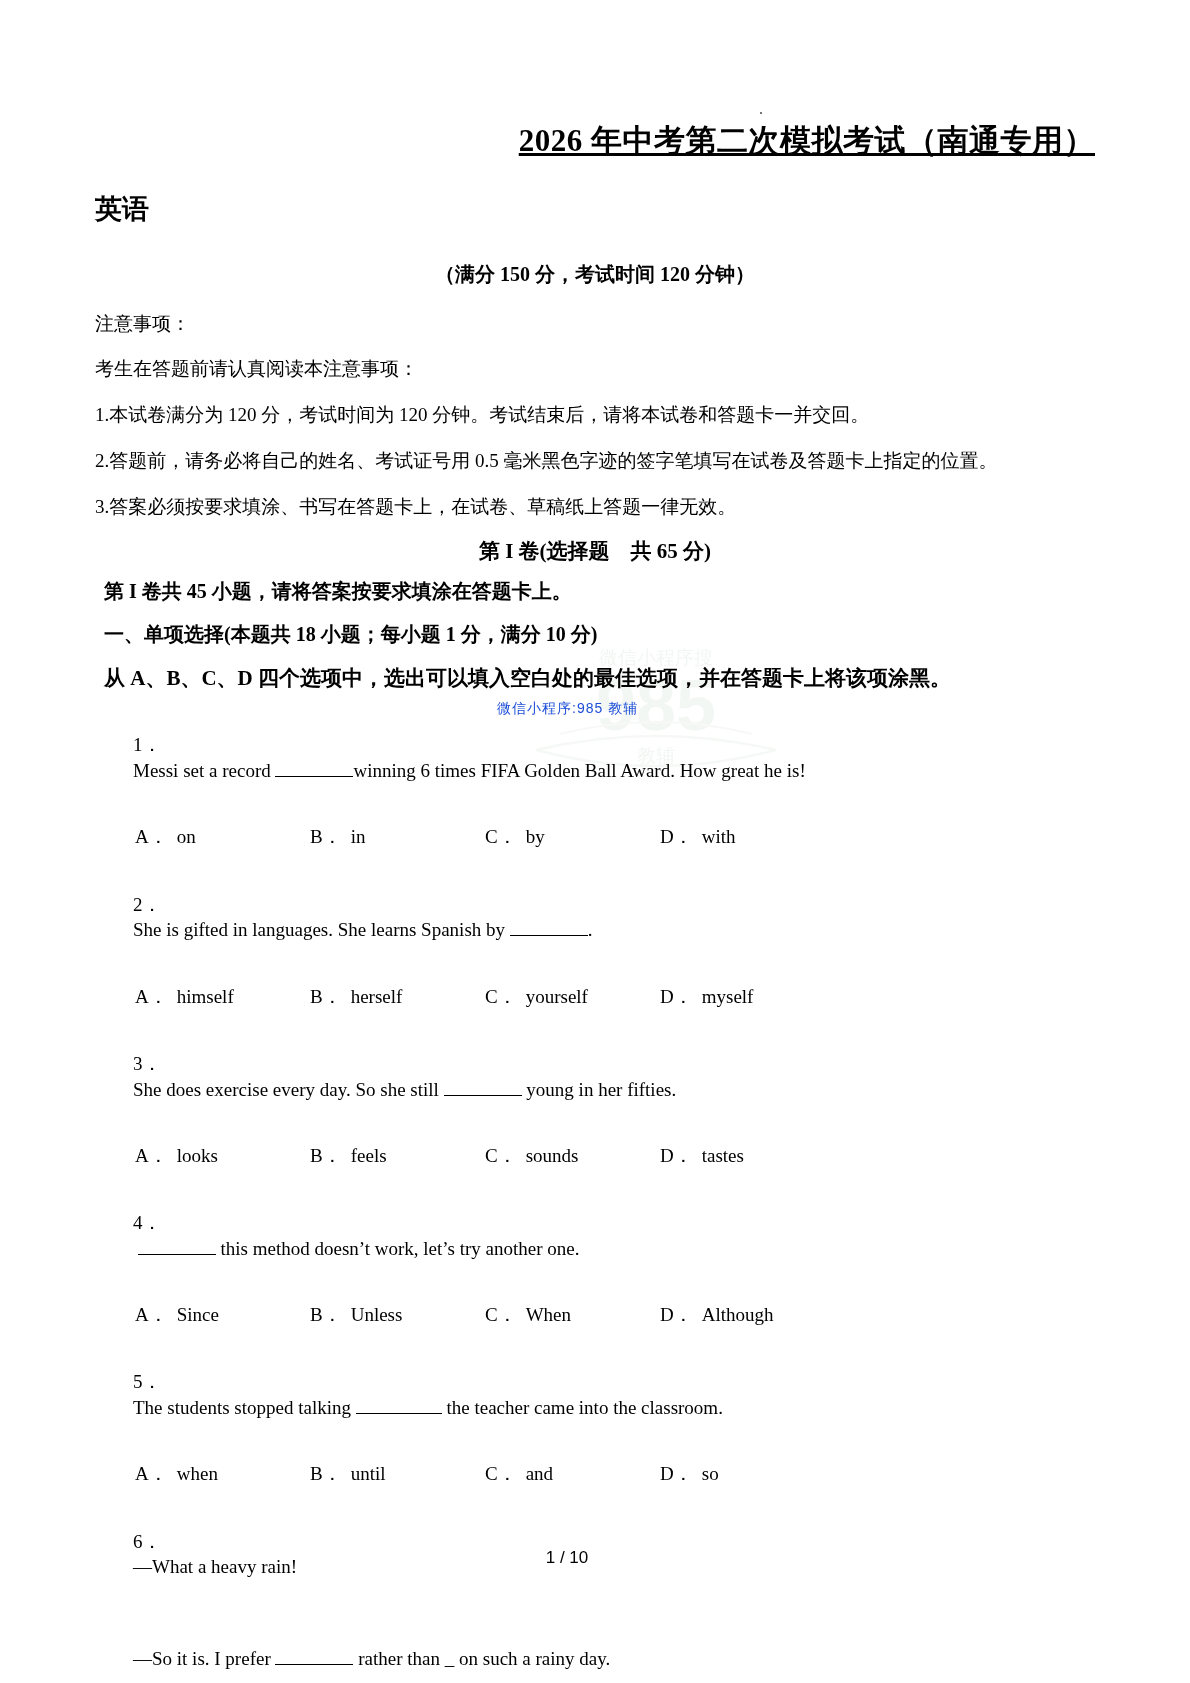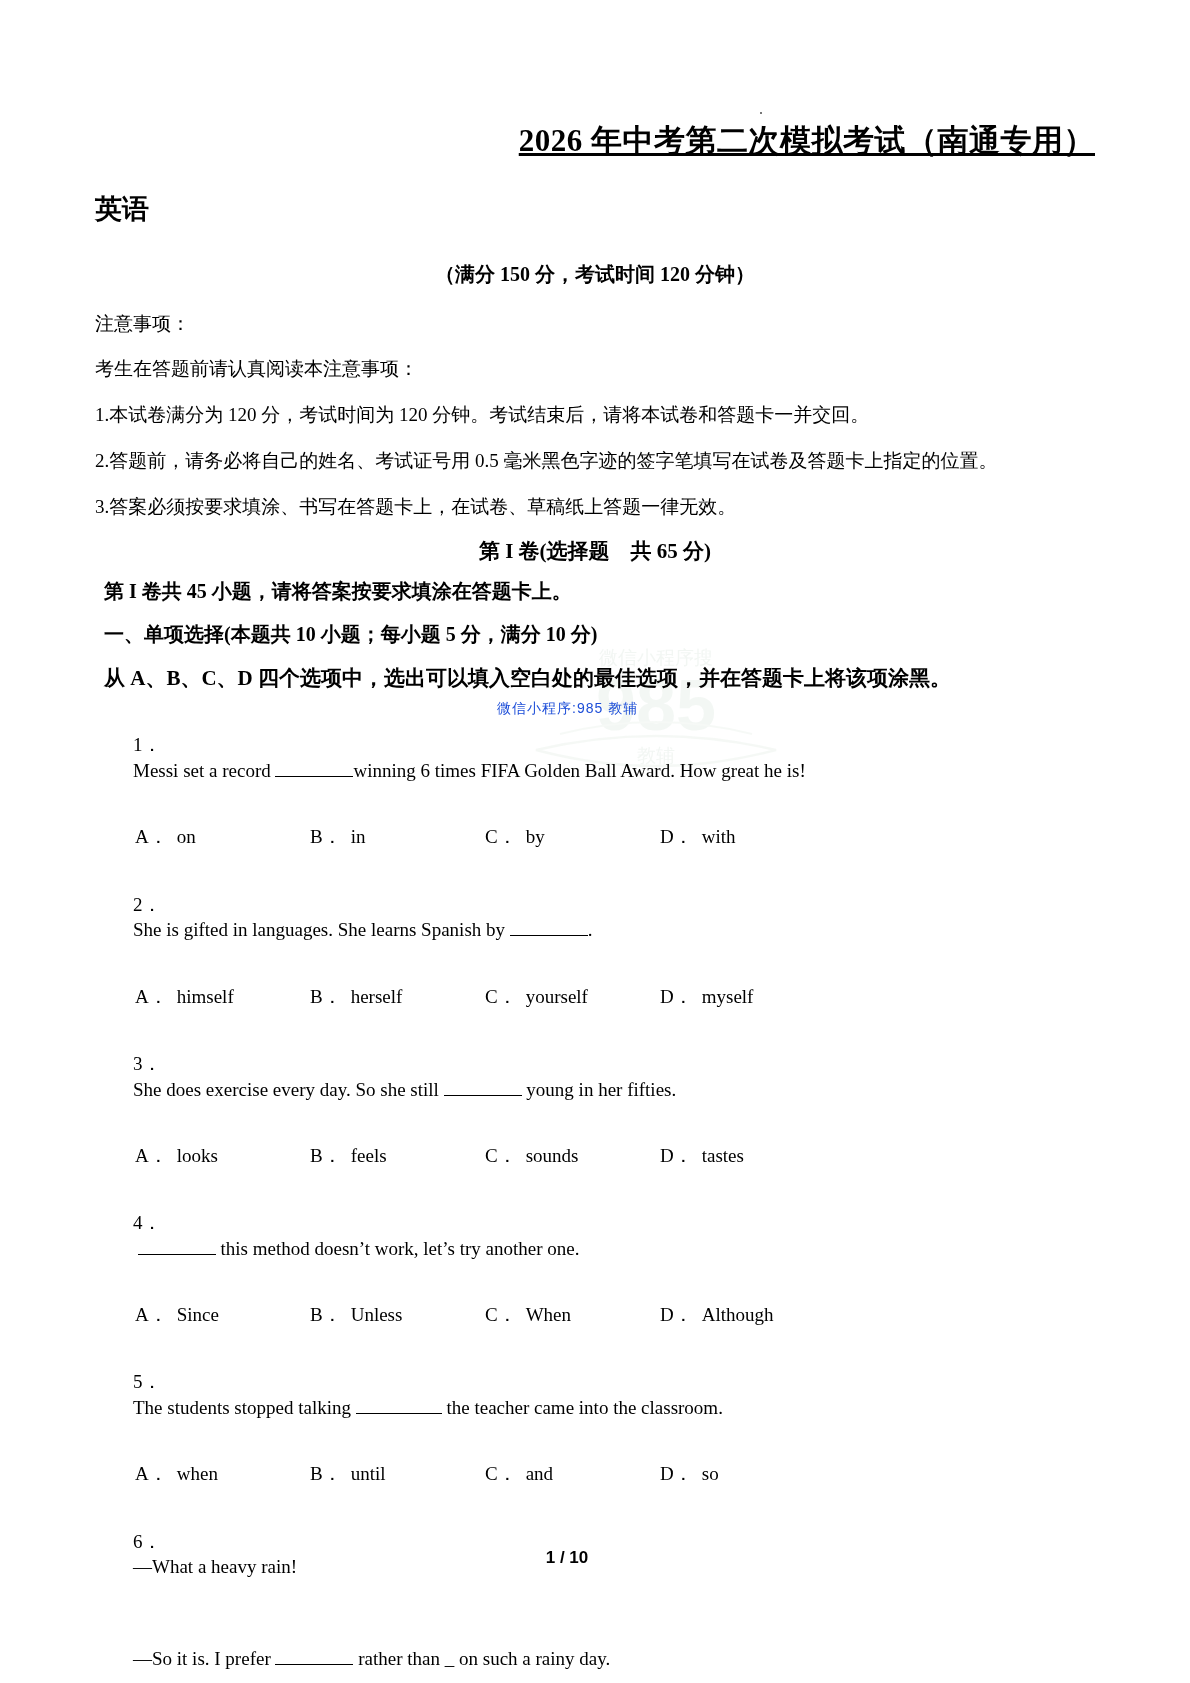--- a/index.html
+++ b/index.html
@@ -141,21 +141,21 @@
 
   .opt-letter { margin-right: 9px; }
 
   .footer {
     position: absolute;
     left: 0;
     top: 1548px;
     width: 1134px;
     text-align: center;
     font-size: 17px;
-    font-weight: bold;
+    font-weight: normal;
     font-family: "Liberation Sans", sans-serif;
   }
 
   .stray-dot {
     position: absolute;
     left: 760px;
     top: 112px;
     width: 2px;
     height: 2px;
     background: #777;
@@ -186,21 +186,21 @@
     <div class="doc-score">（满分 150 分，考试时间 120 分钟）</div>
 
     <div class="notice-line">注意事项：</div>
     <div class="notice-line">考生在答题前请认真阅读本注意事项：</div>
     <div class="notice-line">1.本试卷满分为 120 分，考试时间为 120 分钟。考试结束后，请将本试卷和答题卡一并交回。</div>
     <div class="notice-line">2.答题前，请务必将自己的姓名、考试证号用 0.5 毫米黑色字迹的签字笔填写在试卷及答题卡上指定的位置。</div>
     <div class="notice-line tight">3.答案必须按要求填涂、书写在答题卡上，在试卷、草稿纸上答题一律无效。</div>
 
     <div class="section-head">第 I 卷(选择题　共 65 分)</div>
     <div class="lead-line">第 I 卷共 45 小题，请将答案按要求填涂在答题卡上。</div>
-    <div class="lead-line">一、单项选择(本题共 10 小题；每小题 5 分，满分 10 分)</div>
+    <div class="lead-line">一、单项选择(本题共 18 小题；每小题 1 分，满分 10 分)</div>
     <div class="lead-line big">从 A、B、C、D 四个选项中，选出可以填入空白处的最佳选项，并在答题卡上将该项涂黑。</div>
 
     <div class="q-block">
       <div class="q-stem">
         <span>1．</span>
         <span>Messi set a record </span><span class="blank w1"></span><span>winning 6 times FIFA Golden Ball Award. How great he is!</span>
       </div>
       <div class="opts cols4">
         <span class="opt"><span class="opt-letter">A．</span><span>on</span></span>
         <span class="opt"><span class="opt-letter">B．</span><span>in</span></span>

